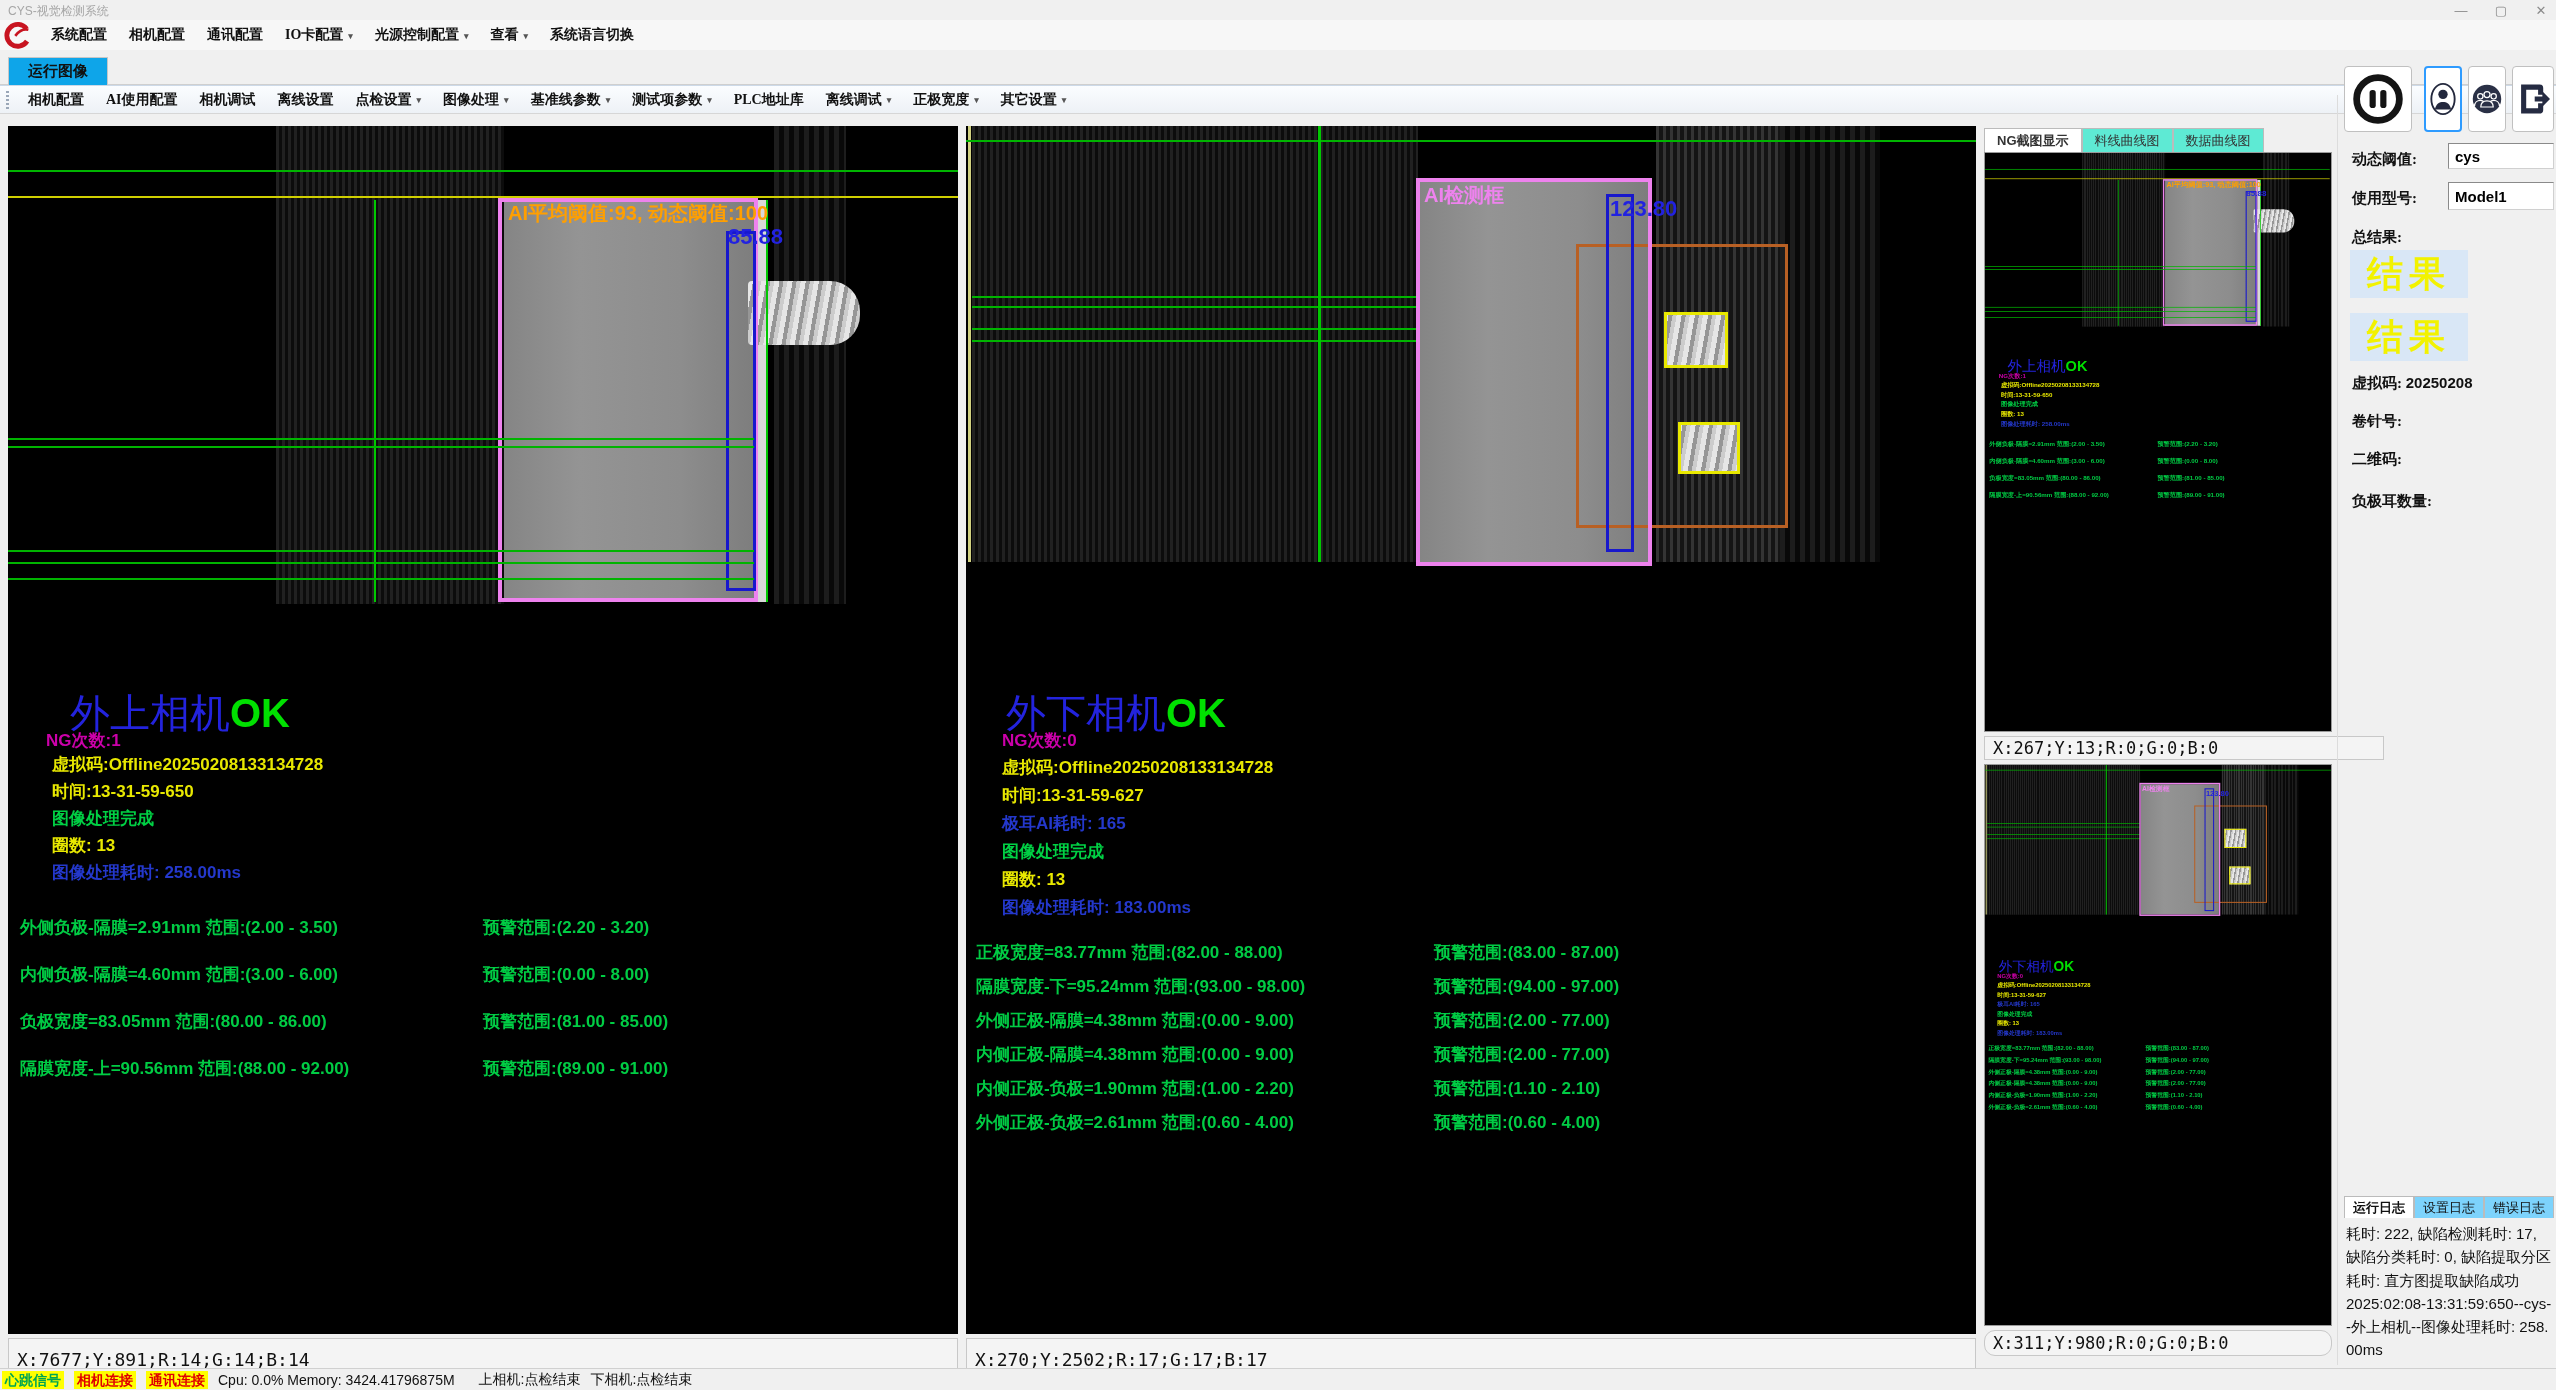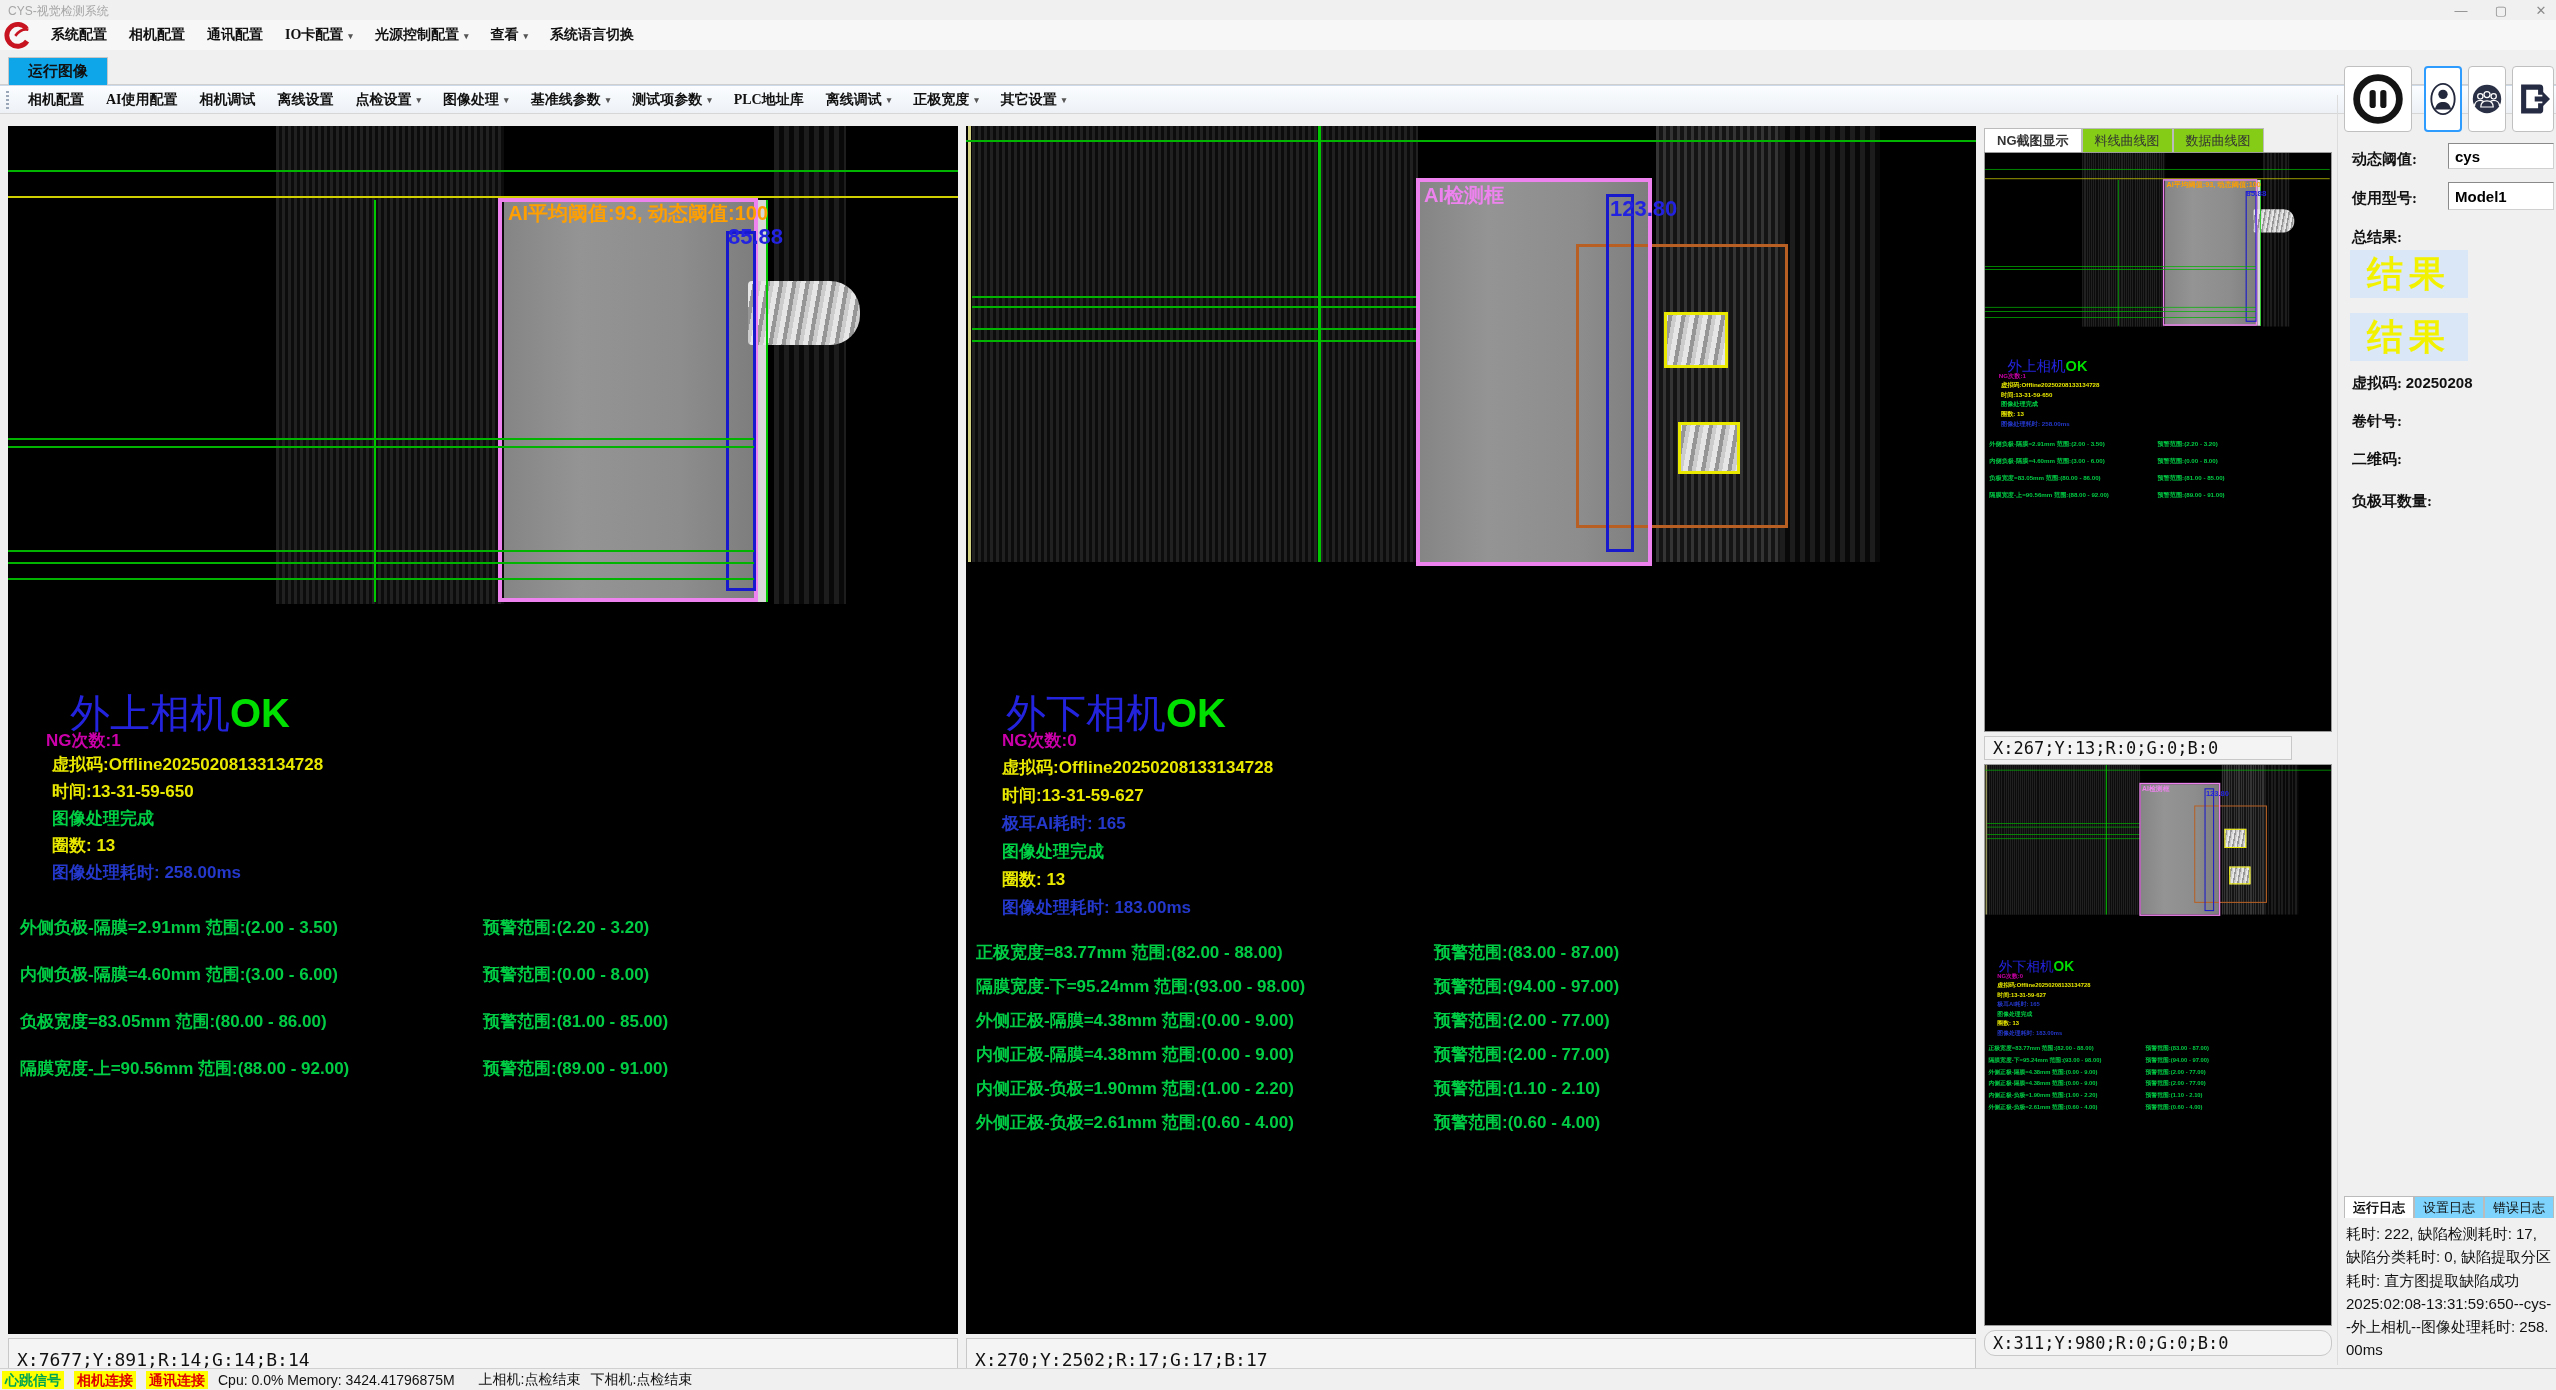--- a/index.html
+++ b/index.html
@@ -71,21 +71,21 @@
   .m-warn{position:absolute;left:475px;white-space:nowrap;}
   .panel-right .m-text{left:10px;}
   .panel-right .m-warn{left:468px;}
 
   .status-line{position:absolute;height:42px;background:#f4f4f4;border:1px solid #c8c8c8;
                font-family:"DejaVu Sans Mono",monospace;font-size:18px;display:flex;align-items:center;padding-left:8px;}
 
   
   .side-tabs{position:absolute;left:1984px;top:128px;display:flex;}
   .side-tab{height:24px;line-height:23px;padding:0 12px;font-size:13px;border:1px solid #bbb;border-bottom:none;
-            background:#84cc16;color:#333;white-space:nowrap;}
+            background:#5eead4;color:#333;white-space:nowrap;}
   .side-tab.active{background:#fff;font-weight:bold;}
   .preview{position:absolute;left:1984px;width:348px;background:#000;border:1px solid #9a9a9a;overflow:hidden;}
   .preview-top{top:152px;height:580px;}
   .preview-bottom{top:764px;height:562px;}
   .mini-clone{left:0 !important;top:0 !important;transform-origin:0 0;}
 
   .v-sep{position:absolute;left:2337px;top:95px;width:1px;height:1270px;background:#dcdcdc;}
 
   
   .side-btn{position:absolute;background:#fff;border:1px solid #c0c0c0;border-radius:4px;
@@ -348,21 +348,21 @@
   <div class="m-row" style="top:884px;">
     <span class="m-text">负极宽度=83.05mm 范围:(80.00 - 86.00)</span>
     <span class="m-warn">预警范围:(81.00 - 85.00)</span>
   </div>
   <div class="m-row" style="top:931px;">
     <span class="m-text">隔膜宽度-上=90.56mm 范围:(88.00 - 92.00)</span>
     <span class="m-warn">预警范围:(89.00 - 91.00)</span>
   </div>
 </div>
   </div>
-<div class="status-line" style="left:1984px;top:736px;width:308px;height:24px;font-size:17px;">X:267;Y:13;R:0;G:0;B:0</div>
+<div class="status-line" style="left:1984px;top:736px;width:400px;height:24px;font-size:17px;">X:267;Y:13;R:0;G:0;B:0</div>
 <div class="preview preview-bottom">
     <div class="cam-panel panel-right mini-clone" style="transform: scale(0.343);">
 
   <div class="abs" style="left:2px;top:0;width:3px;height:436px;background:#d0d080;"></div>
   <div class="abs texA" style="left:6px;top:0;width:446px;height:436px;"></div>
   <div class="abs texB" style="left:690px;top:0;width:124px;height:436px;"></div>
   <div class="abs texC" style="left:814px;top:0;width:100px;height:436px;"></div>
   <div class="hline" style="left:0;top:14px;width:1010px;"></div>
   <div class="hline" style="left:6px;top:170px;width:446px;"></div>
   <div class="hline" style="left:6px;top:180px;width:446px;"></div>

